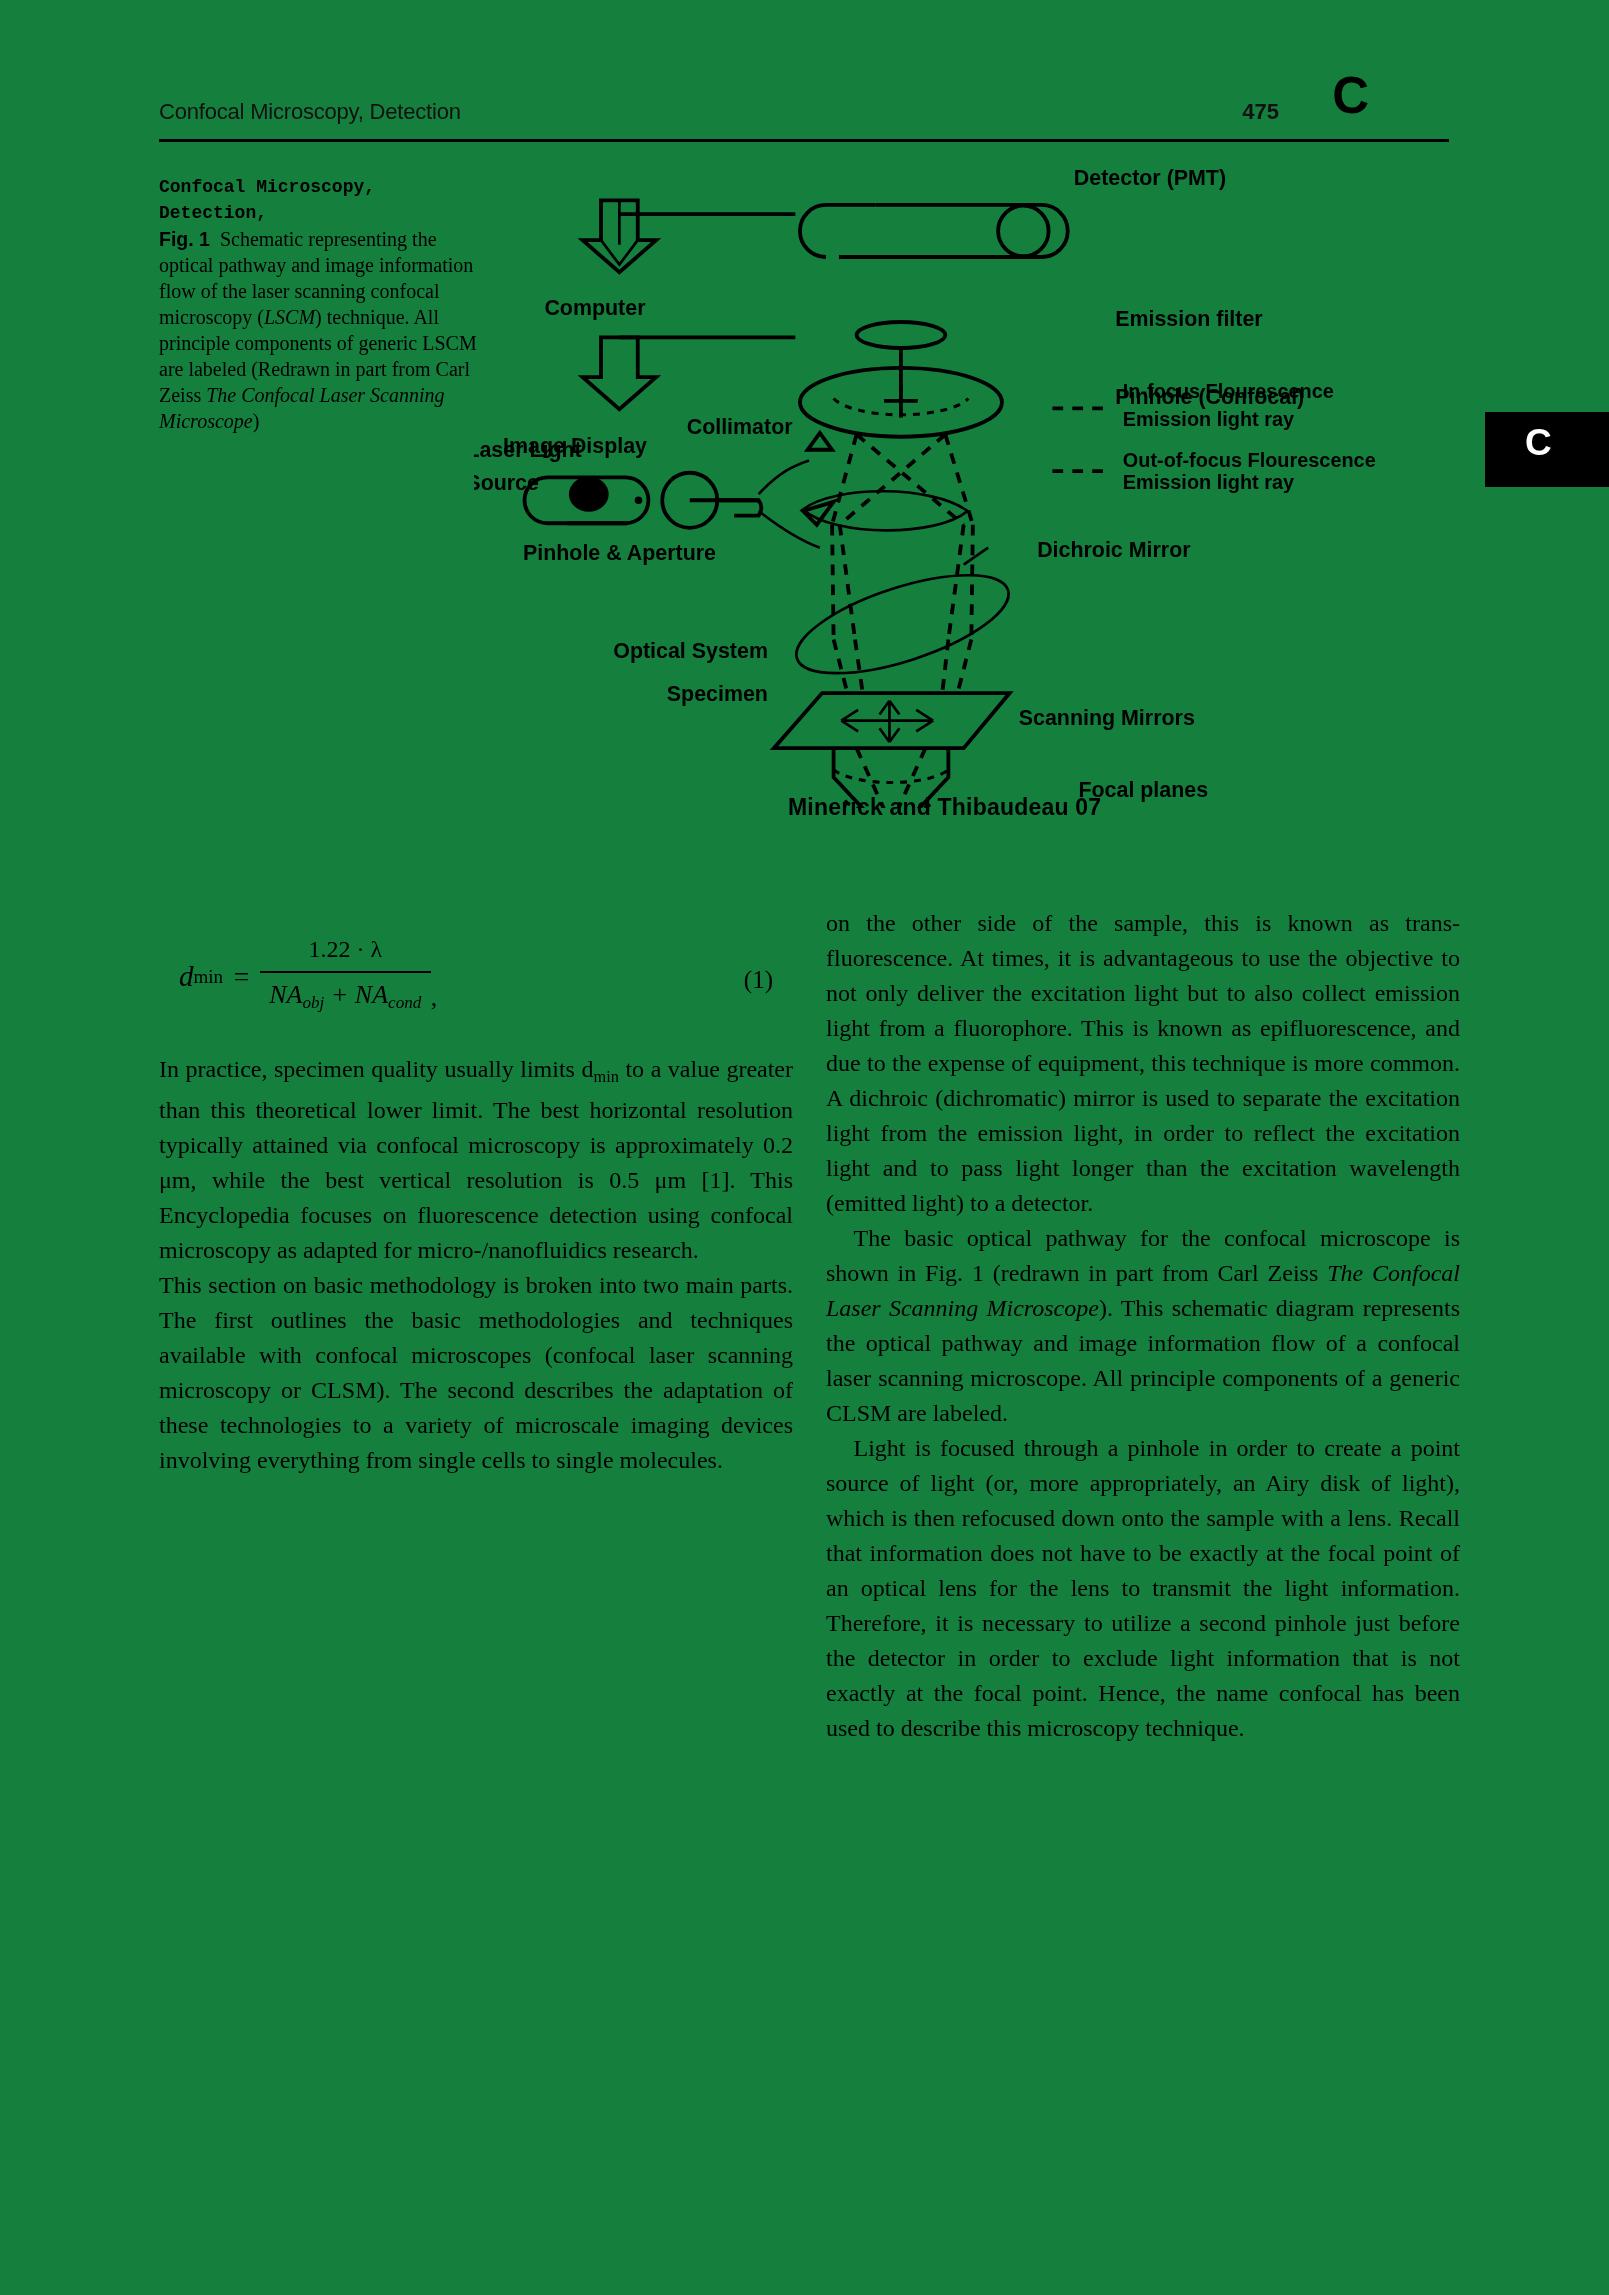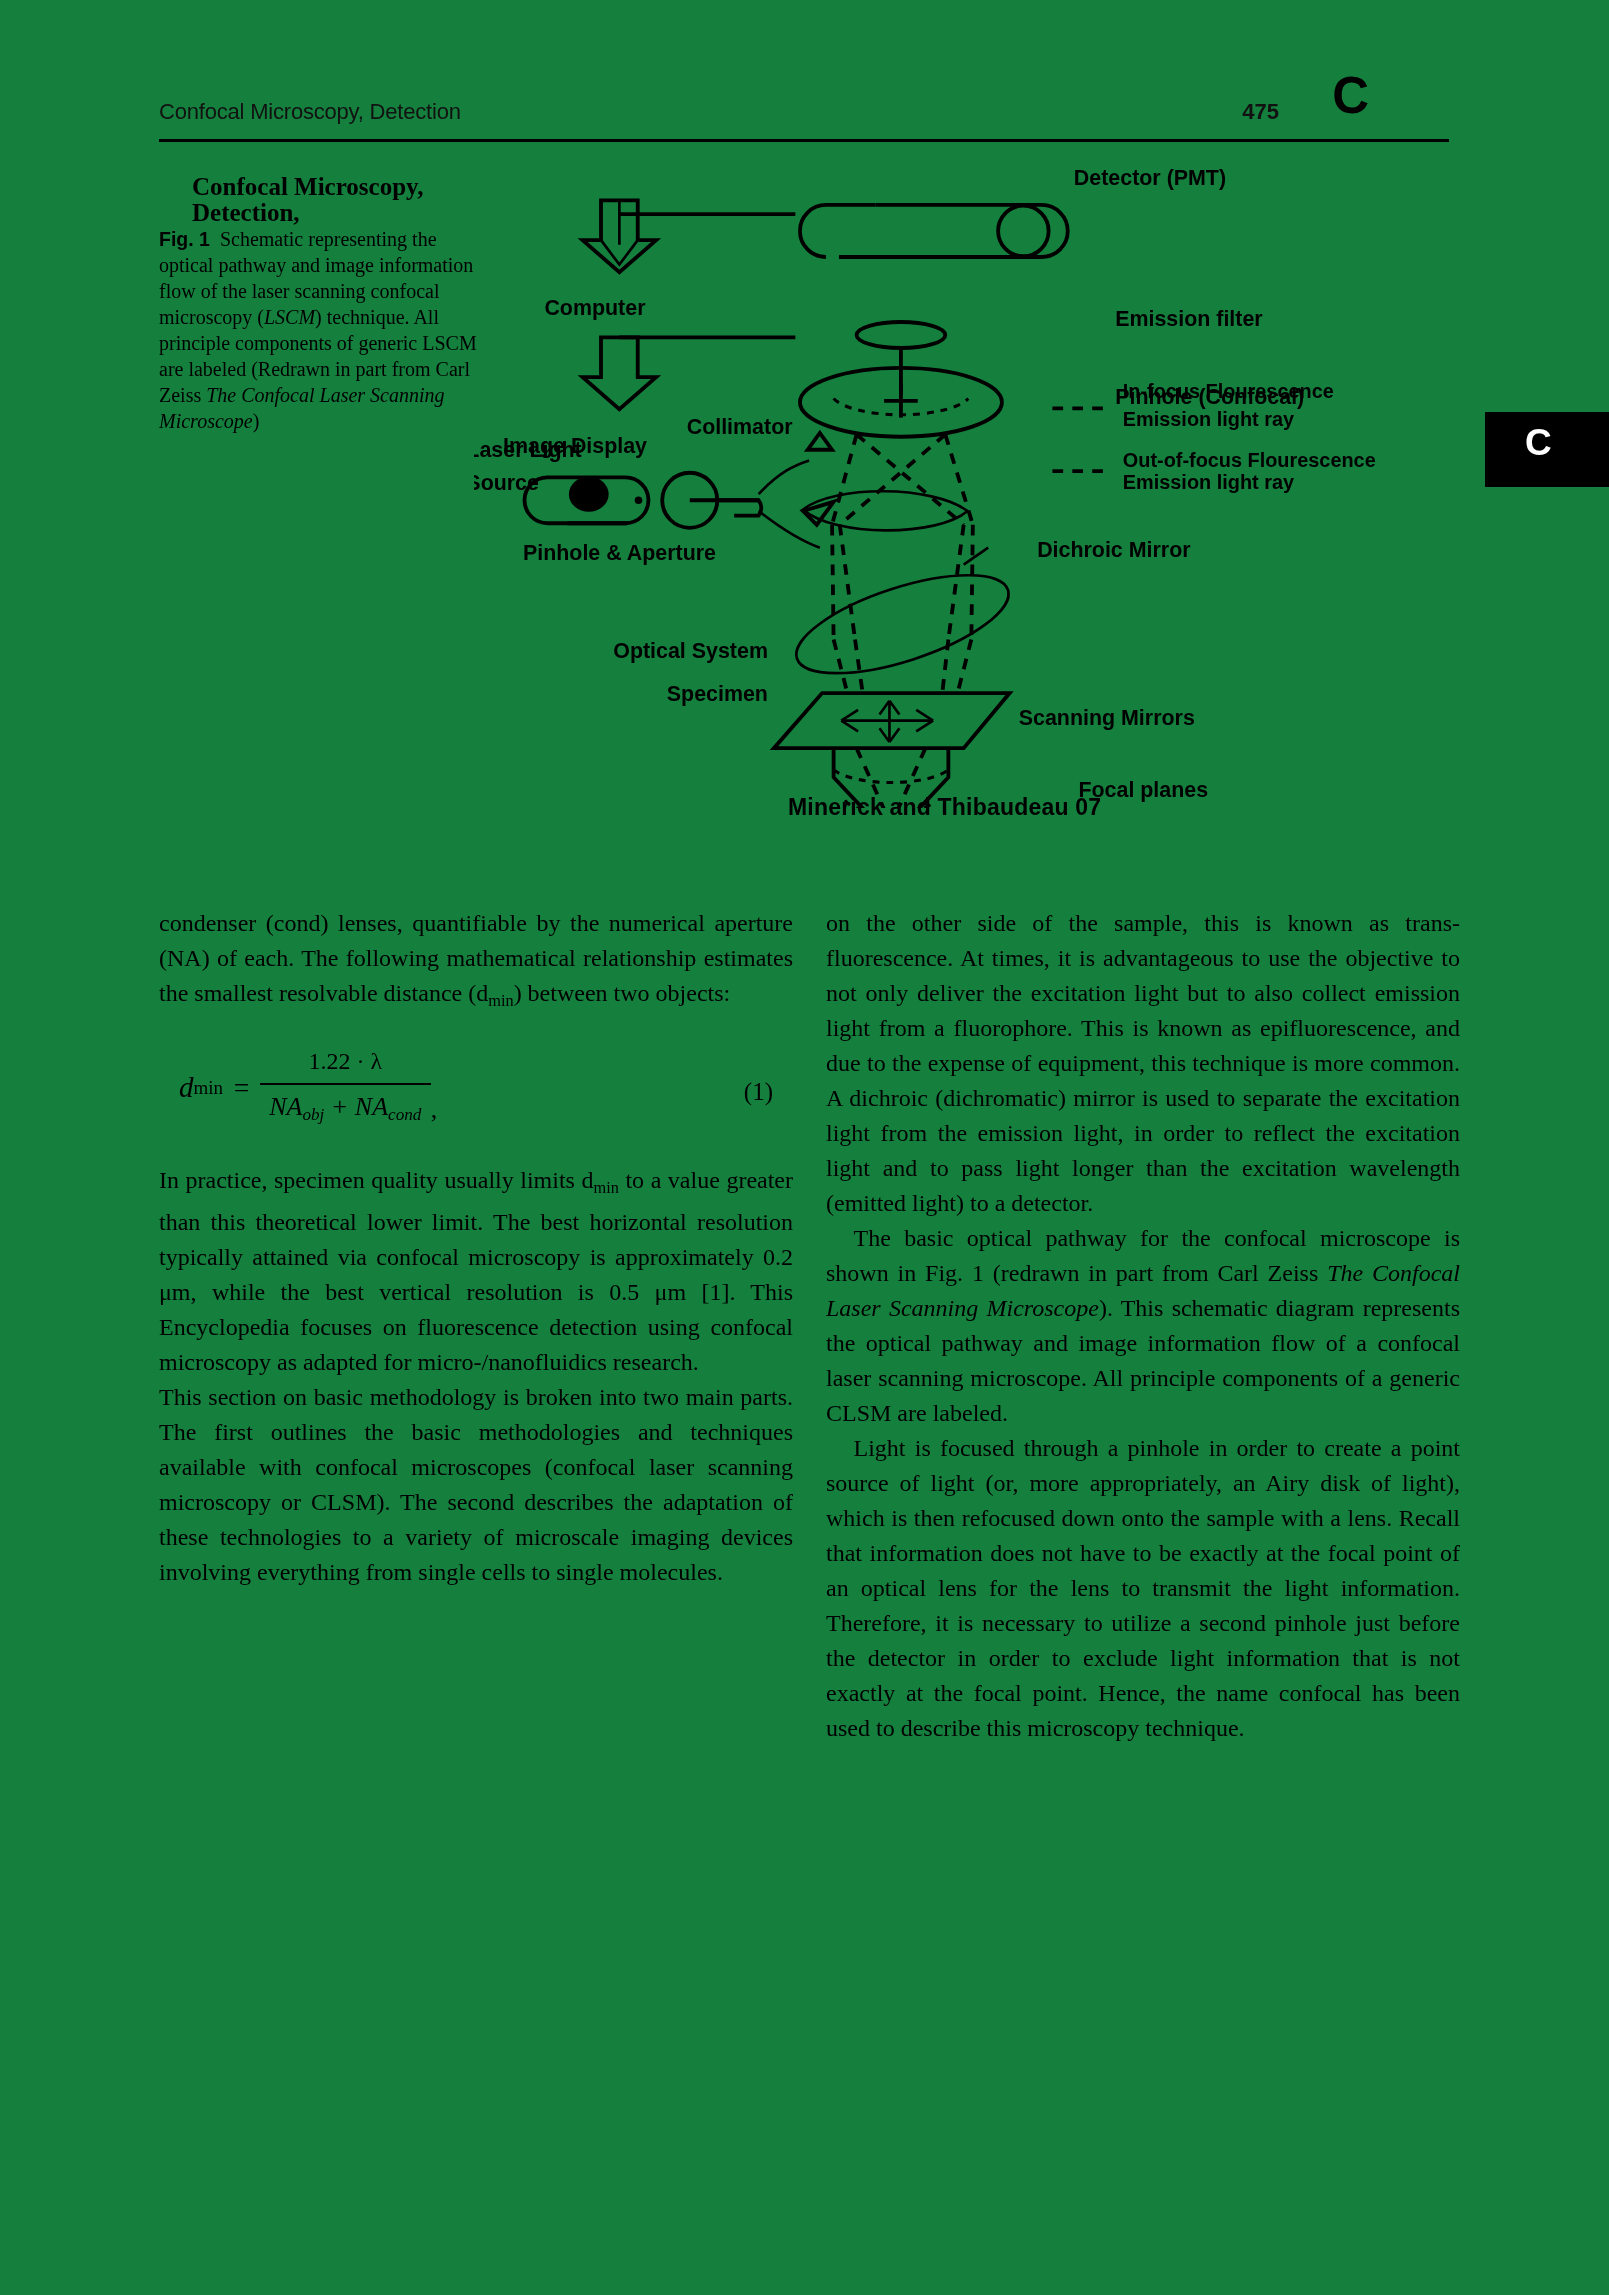--- a/index.html
+++ b/index.html
@@ -84,26 +84,25 @@
   }
 
   
   .figcap {
     position: absolute;
     left: 159px;
     top: 174px;
     width: 321px;
   }
   .figcap .capbold {
-    font-family: Liberation Serif, serif;
-    font-weight: bold;
-    font-size: 25px;
+    font-family: Liberation Mono, monospace;
+    font-weight: bold;
+    font-size: 18px;
     line-height: 26px;
     display: block;
-    margin-left: 33px;
   }
   .figcap .capbody {
     font-family: "Liberation Serif", serif;
     font-size: 20px;
     line-height: 26px;
     display: block;
   }
   .figcap .capbody i { font-style: italic; }
   .figcap .fignum {
     font-family: "Liberation Sans", sans-serif;
@@ -368,21 +367,20 @@
 
       <path class="thin" d="M672 500 L640 522"></path>
       <path class="thin" d="M646 642 L700 632" style="display:none"></path>
     </svg>
   </div>
 
   <div class="credit">Minerick and Thibaudeau 07</div>
 
   <div class="col left">
 
-    <p><span>condenser (cond) lenses, quantifiable by the numerical aperture (NA) of each. The following mathematical relationship estimates the smallest resolvable distance (d</span><sub>min</sub><span>) between two objects:</span></p>
 
     <div class="eqblock">
       <div class="eqbody">
         <span class="eq-d">d</span>
           <span class="eq-sub">min</span>
         <span class="eq-eq">=</span>
         <span class="frac">
           <span class="num">1.22 · λ</span>
           <span class="bar"></span>
           <span class="den"><span>NA</span><sub>obj</sub><span>&nbsp;</span><span>+</span><span>&nbsp;</span><span>NA</span><sub>cond</sub></span>

